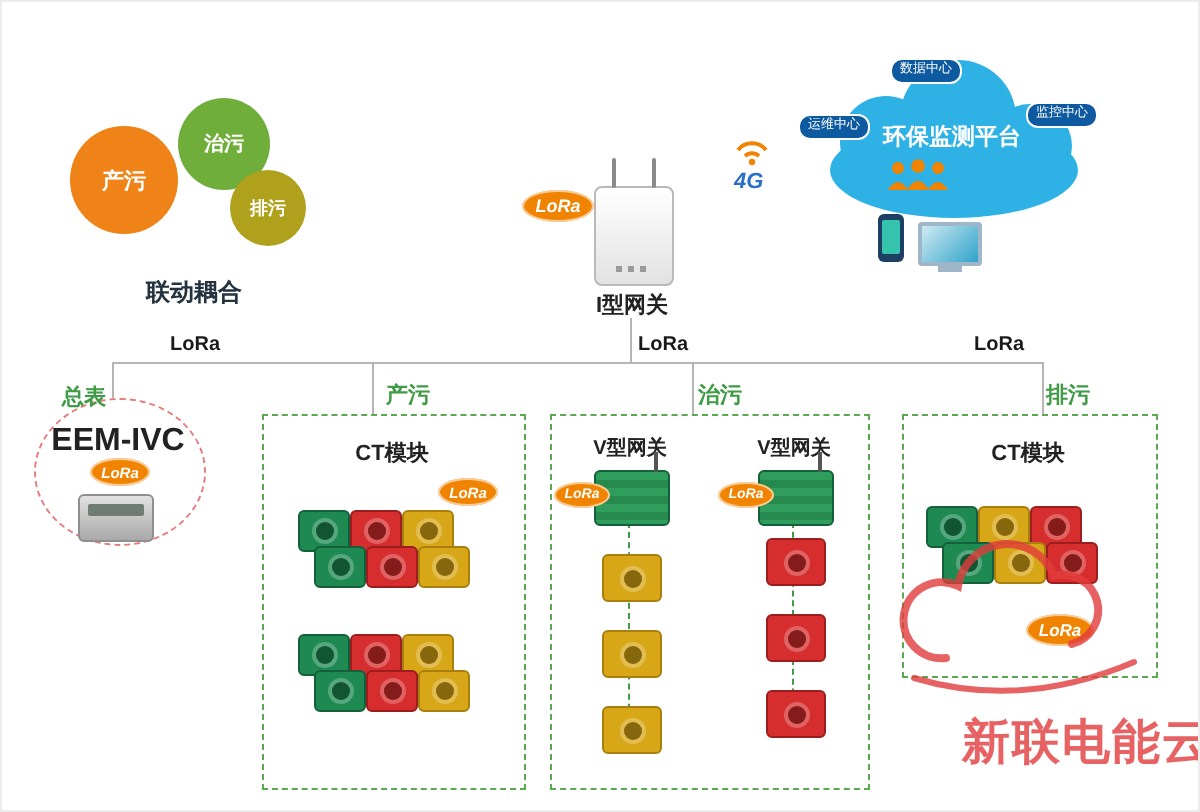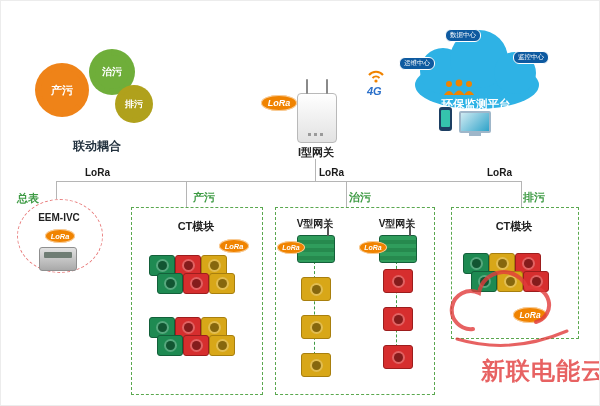--- a/index.html
+++ b/index.html
@@ -29,21 +29,21 @@
         font-weight:bold;font-style:italic;box-shadow:0 0 0 1px rgba(255,255,255,.6) inset;}
 
   
   .gw{position:absolute;background:linear-gradient(#ffffff,#e2e2e2);border:1px solid #b9b9b9;border-radius:4px;}
   .gw::after{content:"";position:absolute;bottom:6px;left:50%;transform:translateX(-50%);
              width:18px;height:3px;background:repeating-linear-gradient(90deg,#9a9a9a 0 3px,transparent 3px 6px);}
   .ant{position:absolute;top:-15px;width:2px;height:15px;background:#8a8a8a;border-radius:1px;}
   .label{position:absolute;color:#222;font-weight:bold;text-align:center;}
 
   
-  .cloud-title{position:absolute;color:#fff;font-weight:bold;font-size:11.5px;text-align:center;margin-top:36px;}
+  .cloud-title{position:absolute;color:#fff;font-weight:bold;font-size:11.5px;text-align:center;}
   .cloud-badge{position:absolute;background:#0e5aa0;color:#fff;font-size:6.5px;line-height:1;
                padding:2px 4px;border-radius:6px;border:1px solid #fff;white-space:nowrap;}
   .phone{position:absolute;width:13px;height:24px;background:#1d3f63;border-radius:3px;}
   .phone::after{content:"";position:absolute;left:2px;right:2px;top:3px;bottom:4px;background:#35c3ad;border-radius:1px;}
   .monitor{position:absolute;width:28px;height:18px;border:2px solid #9fb6c9;border-radius:2px;
            background:linear-gradient(135deg,#cfeaf2,#2fa3c9);}
   .monitor::after{content:"";position:absolute;left:50%;bottom:-5px;width:12px;height:3px;background:#9fb6c9;transform:translateX(-50%);}
 
   
   .zone{position:absolute;border:1.5px dashed #5aa84f;background:#fff;}
@@ -131,22 +131,22 @@
   <div class="vline" style="left:314px;top:158px;height:22px;"></div>
   <div class="vline" style="left:55px;top:180px;height:18px;"></div>
   <div class="vline" style="left:185px;top:180px;height:26px;"></div>
   <div class="vline" style="left:345px;top:180px;height:26px;"></div>
   <div class="vline" style="left:520px;top:180px;height:26px;"></div>
   <div class="bus-lora" style="left:84px;top:166px;">LoRa</div>
   <div class="bus-lora" style="left:318px;top:166px;">LoRa</div>
   <div class="bus-lora" style="left:486px;top:166px;">LoRa</div>
 
   <div class="meter-ellipse" style="left:16px;top:198px;width:84px;height:72px;"></div>
-  <div class="zone-title" style="left:16px;top:190px;">总表</div>
-  <div class="label" style="left:16px;top:211px;width:84px;font-size:10px;">EEM-IVC</div>
+  <div class="zone-title" style="left:30px;top:190px;">总表</div>
+  <div class="label" style="left:16px;top:211px;width:84px;font-size:16px;">EEM-IVC</div>
   <div class="lora" style="left:44px;top:228px;width:30px;height:14px;font-size:7.5px;">LoRa</div>
   <div class="meter-dev" style="left:38px;top:246px;width:36px;height:22px;"></div>
 
   <div class="zone" style="left:130px;top:206px;width:130px;height:186px;"></div>
   <div class="zone-title" style="left:192px;top:189px;">产污</div>
   <div class="label" style="left:130px;top:218px;width:130px;font-size:11px;">CT模块</div>
   <div class="lora" style="left:218px;top:238px;width:30px;height:14px;font-size:7.5px;">LoRa</div>
 
   <div class="ct c-green" style="left:148px;top:254px;"></div>
   <div class="ct c-red" style="left:174px;top:254px;"></div>

